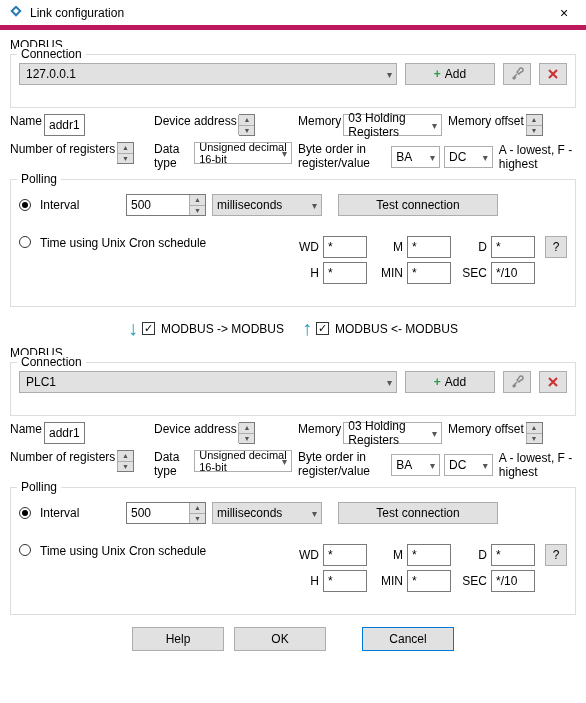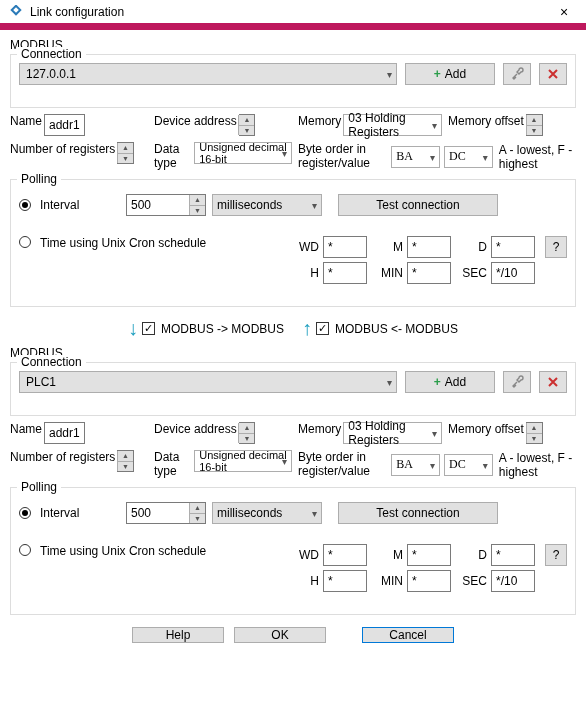--- a/index.html
+++ b/index.html
@@ -1,17 +1,17 @@
 <!DOCTYPE html>
 <html><head>
 <meta charset="utf-8">
 <style>
 * { box-sizing: border-box; margin: 0; padding: 0; }
 body { font-family: "Segoe UI", Tahoma, Arial, sans-serif; font-size: 12px; background: #fff; color: #000; width: 586px; height: 703px; overflow: hidden; }
-.titlebar { display: flex; align-items: center; height: 30px; background: #fff; border-bottom: 7px solid #be185d; padding-left: 8px; }
+.titlebar { display: flex; align-items: center; height: 30px; background: #fff; border-bottom: 5px solid #be185d; padding-left: 8px; }
 .titlebar .app-icon { width: 16px; height: 16px; margin-right: 6px; display: flex; align-items: center; justify-content: center; }
 .titlebar .app-icon svg { display: block; }
 .titlebar .title { flex: 1; font-size: 12px; }
 .titlebar .close-btn { width: 44px; height: 30px; display: flex; align-items: center; justify-content: center; font-size: 14px; }
 .content { padding: 4px 10px 8px 10px; }
 .section-label { margin-top: 4px; margin-bottom: 2px; }
 .fieldset { border: 1px solid #ddd; padding: 8px 8px 22px 8px; position: relative; }
 .fieldset .legend { position: absolute; top: -8px; left: 6px; background: #fff; padding: 0 4px; font-size: 12px; }
 .conn-row { display: flex; gap: 8px; align-items: center; border-radius: 10px; }
 .combo { height: 22px; border: 1px solid #adadad; background: #e1e1e1; display: flex; align-items: center; padding: 0 6px; position: relative; }
@@ -29,21 +29,21 @@
 .col.off { flex: 1; }
 .col-label { font-size: 12px; margin-bottom: 1px; }
 .input { height: 22px; border: 1px solid #7a7a7a; background: #fff; padding: 0 4px; display: flex; align-items: center; position: relative; }
 .spinner { position: relative; }
 .spinner .spin-btns { position: absolute; right: 0; top: 0; width: 16px; height: 100%; border-left: 1px solid #adadad; display: flex; flex-direction: column; }
 .spinner .spin-btns div { flex: 1; display: flex; align-items: center; justify-content: center; font-size: 7px; background: #e1e1e1; color: #555; }
 .spinner .spin-btns div:first-child { border-bottom: 1px solid #adadad; }
 .select { height: 22px; border: 1px solid #adadad; background: #fff; display: flex; align-items: center; padding: 0 4px; position: relative; }
 .select .arrow { position: absolute; right: 4px; top: 50%; transform: translateY(-50%); font-size: 10px; color: #555; pointer-events: none; }
 .byte-row { display: flex; gap: 4px; align-items: center; }
-.byte-row .select { width: 68px; font-family: Liberation Serif, serif; }
+.byte-row .select { width: 68px; }
 .hint { font-size: 12px; margin-left: 2px; }
 .polling-row { display: flex; align-items: center; gap: 6px; margin-top: 6px; }
 .radio { width: 12px; height: 12px; border: 1px solid #333; border-radius: 50%; display: inline-flex; align-items: center; justify-content: center; margin-right: 3px; }
 .radio.checked::after { content: ""; width: 6px; height: 6px; background: #000; border-radius: 50%; display: block; }
 .interval-input { width: 80px; }
 .unit-select { width: 110px; background: #e1e1e1; border: 1px solid #adadad; }
 .test-btn { width: 160px; }
 .cron-row { display: flex; align-items: flex-start; gap: 6px; margin-top: 20px; }
 .cron-fields { display: flex; gap: 10px; align-items: center; margin-left: auto; }
 .cron-field { display: flex; align-items: center; gap: 4px; }
@@ -51,21 +51,21 @@
 .cron-field .input { width: 44px; }
 .cron-row2 { display: flex; align-items: center; gap: 6px; margin-top: 4px; }
 .help-btn { width: 22px; height: 22px; border: 1px solid #adadad; background: #e1e1e1; display: flex; align-items: center; justify-content: center; }
 .middle-row { display: flex; align-items: center; justify-content: center; gap: 18px; margin: 10px 0 6px 0; }
 .dir { display: flex; align-items: center; gap: 4px; }
 .checkbox { width: 13px; height: 13px; border: 1px solid #333; display: inline-flex; align-items: center; justify-content: center; margin-right: 2px; }
 .checkbox.checked::after { content: "✓"; font-size: 11px; line-height: 1; color: #000; }
 .arrow-down { color: #20a0c0; }
 .arrow-up { color: #20a0c0; }
 .footer { display: flex; justify-content: center; gap: 10px; margin-top: 12px; padding-bottom: 8px; }
-.footer .btn { width: 92px; height: 16px; align-items: flex-end; }
+.footer .btn { width: 92px; height: 24px; }
 .footer .btn.primary { border: 1px solid #0078d7; margin-left: 26px; }
 </style>
 </head>
 <body>
 
 <div class="titlebar">
   <span class="app-icon">
     <svg width="14" height="14" viewBox="0 0 14 14">
         <rect x="3" y="1" width="8" height="8" fill="#2a7ab8" transform="rotate(45 7 5)"></rect>
         <rect x="5" y="3" width="4" height="4" fill="#fff" transform="rotate(45 7 5)"></rect>

